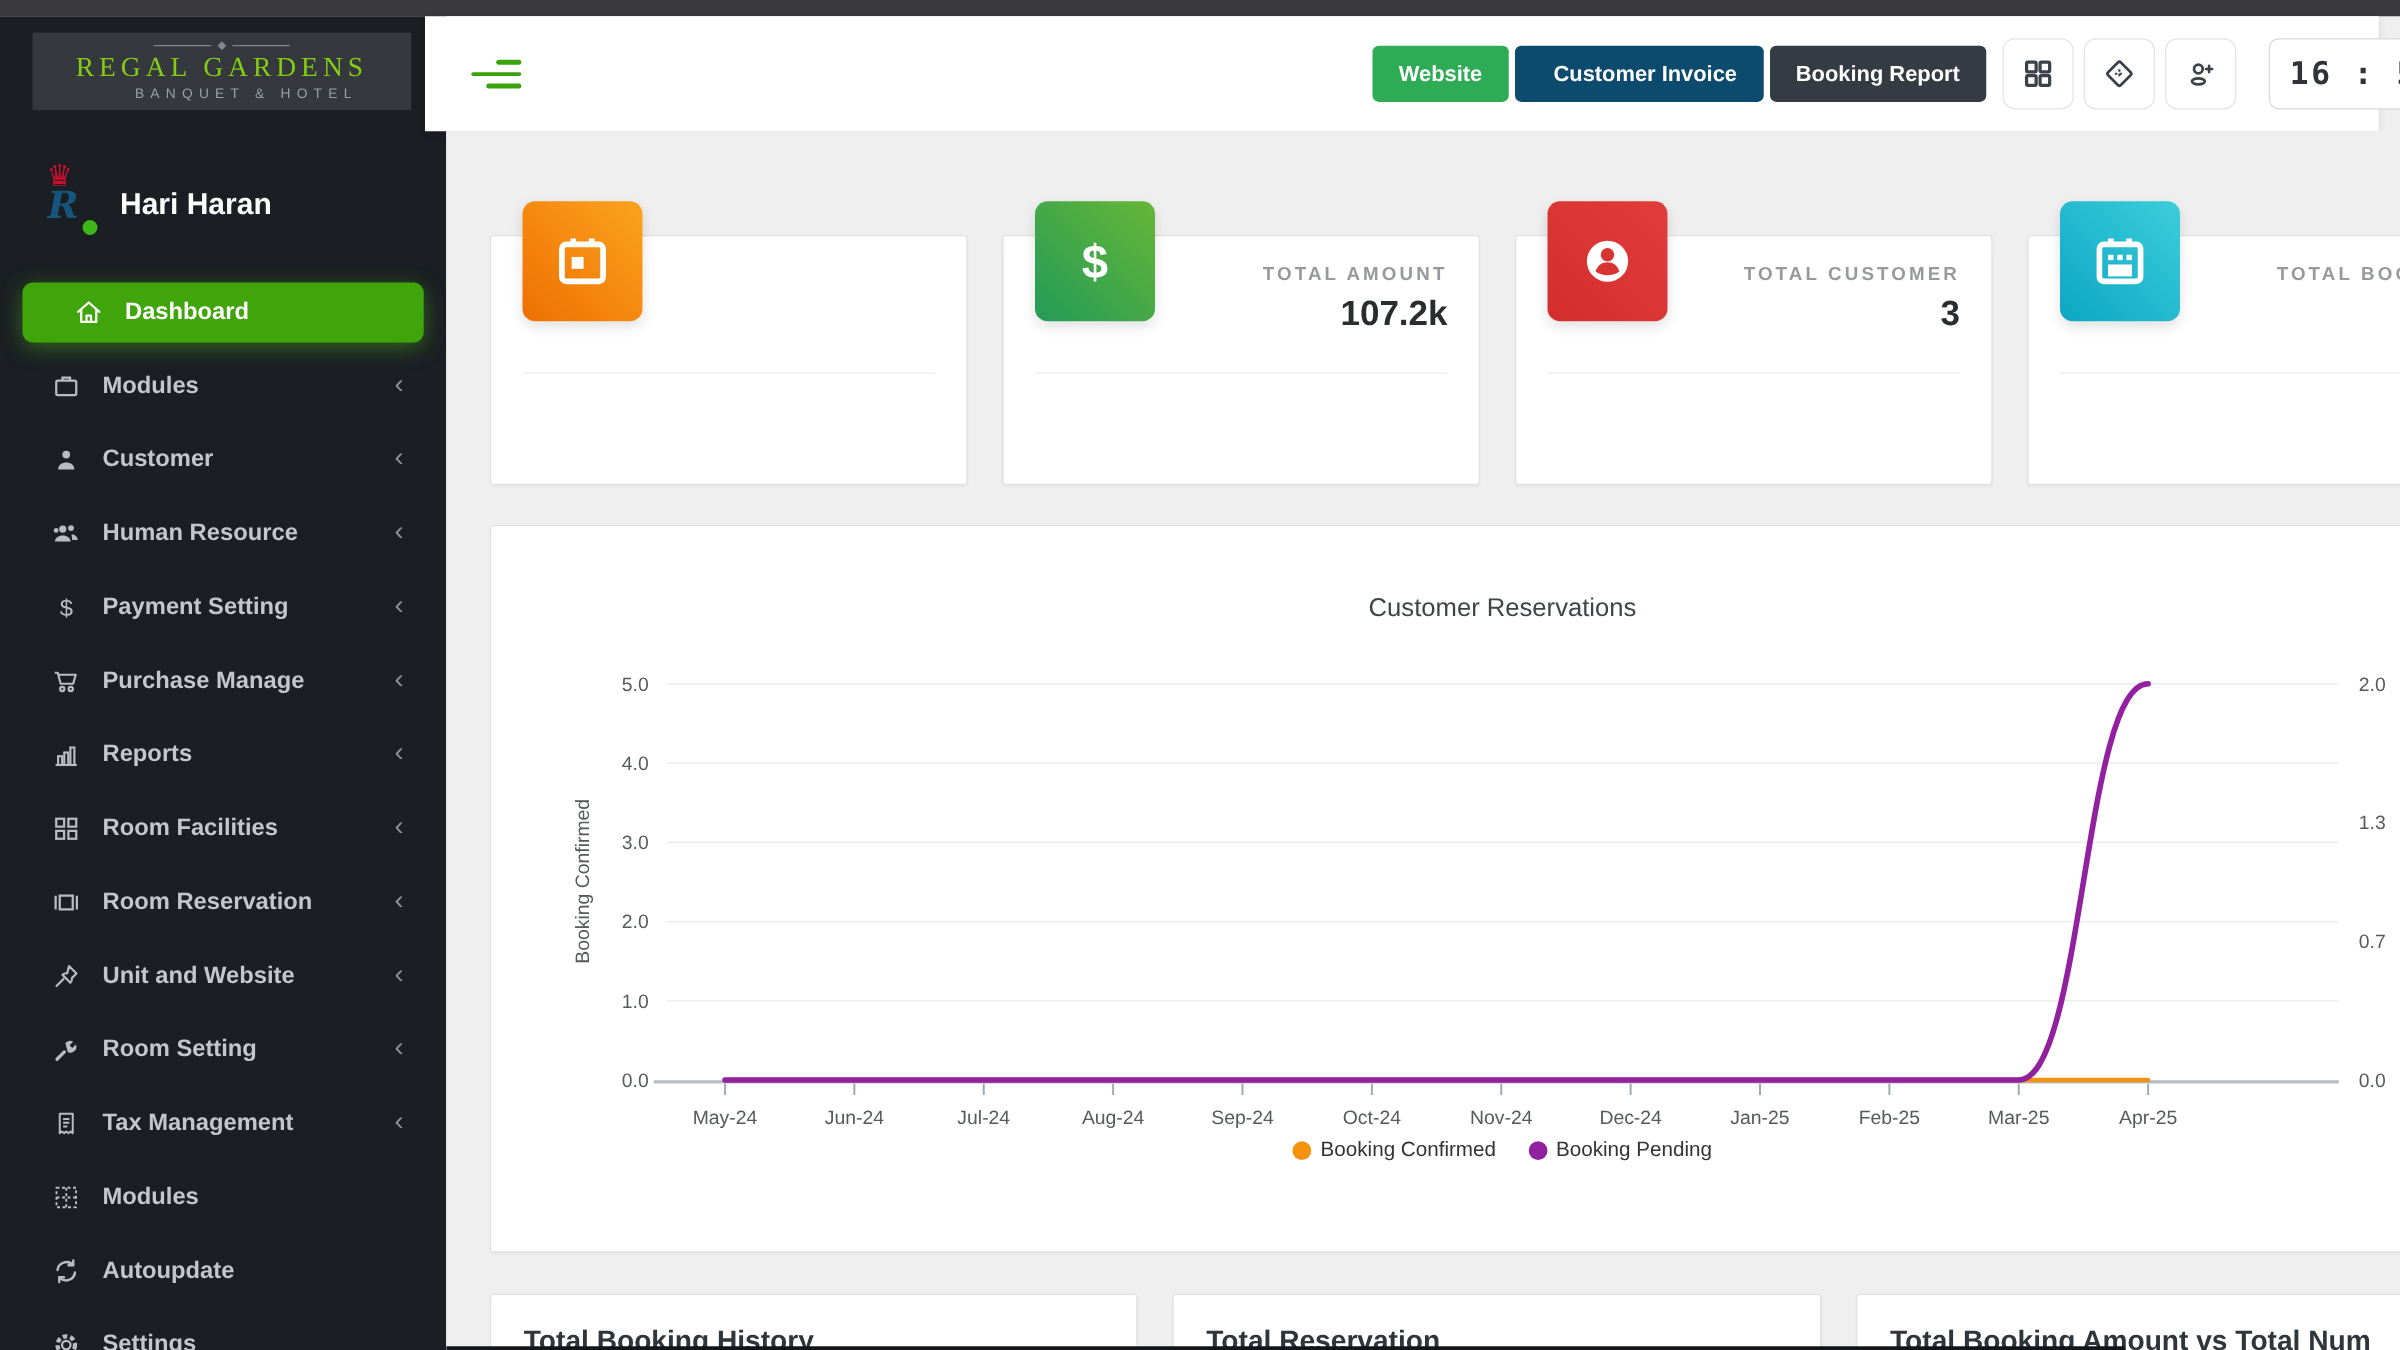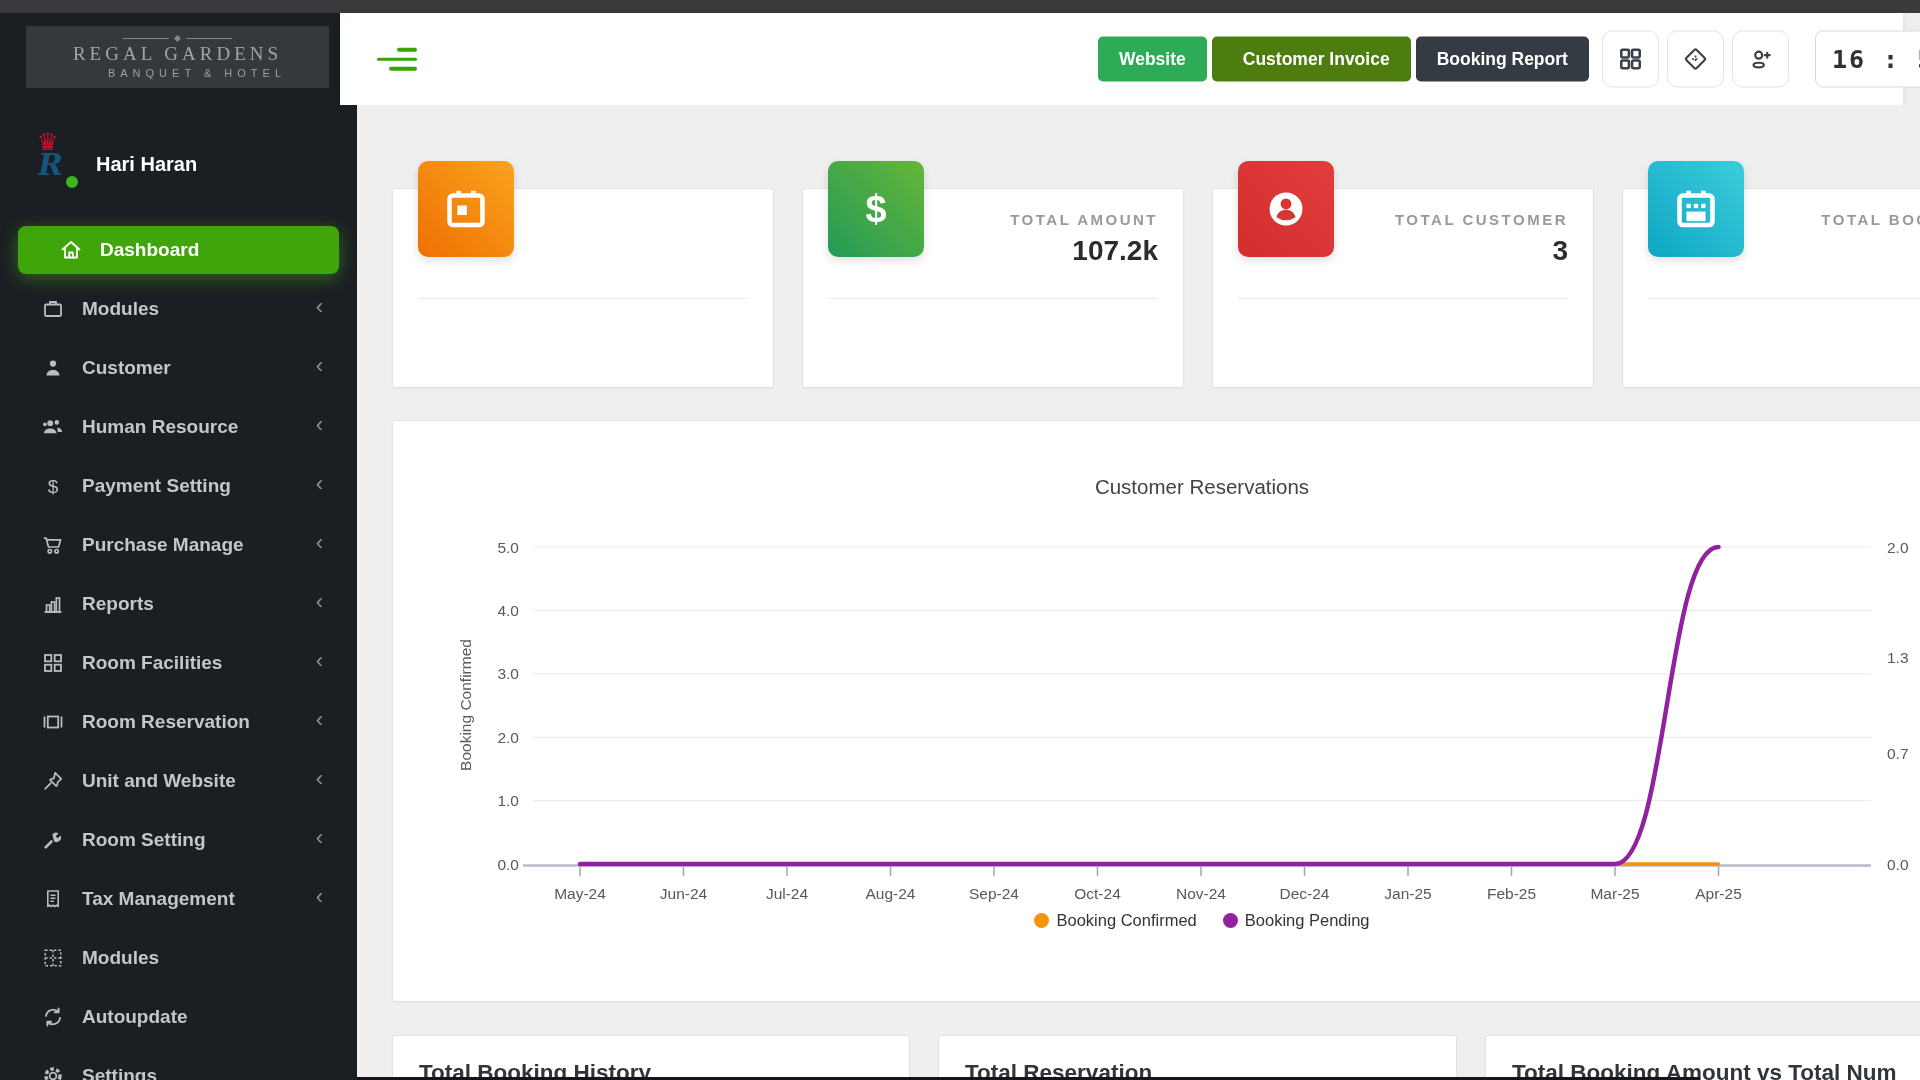--- a/index.html
+++ b/index.html
@@ -6,30 +6,30 @@
   .screen{position:relative;width:1920px;height:1080px;overflow:hidden;background:#efeff0;}
   .top-strip{position:absolute;left:0;top:0;width:1920px;height:13px;background:#3a3a3c;}
 
   
   .sidebar{position:absolute;left:0;top:13px;width:357px;height:1067px;background:#1b1e23;overflow:hidden;}
   .logo-box{position:absolute;left:26px;top:13px;width:303px;height:62px;background:#35383d;
     display:flex;flex-direction:column;align-items:center;justify-content:center;}
   .flourish{display:flex;align-items:center;gap:6px;margin-bottom:2px;}
   .flourish .fl-line{width:46px;height:1px;background:#84888d;}
   .flourish .fl-diamond{width:5px;height:5px;background:#84888d;transform:rotate(45deg);}
-  .brand-name{font-family:"Liberation Serif",serif;font-size:19px;letter-spacing:4px;color:#a3a3a3;white-space:nowrap;}
+  .brand-name{font-family:"Liberation Serif",serif;font-size:22px;letter-spacing:4px;color:#84cc16;white-space:nowrap;}
   .brand-tag{font-size:11px;letter-spacing:5px;color:#9aa0a6;margin-top:2px;white-space:nowrap;margin-left:39px;}
 
   .profile{position:absolute;left:0;top:115px;width:357px;height:72px;display:flex;align-items:center;}
   .avatar{position:relative;width:52px;height:56px;margin-left:30px;}
   .avatar .crown{position:absolute;left:7px;top:-6px;font-size:24px;color:#c8102e;line-height:24px;}
   .avatar .rmark{position:absolute;left:8px;top:14px;font-family:"DejaVu Serif",serif;font-style:italic;font-weight:bold;
     font-size:30px;color:#15567c;line-height:30px;}
   .status-dot{position:absolute;right:2px;bottom:2px;width:12px;height:12px;border-radius:50%;background:#3fb618;border:2px solid #1b1e23;}
-  .user-name{color:#ffffff;font-size:20px;font-weight:700;margin-left:14px;}
+  .user-name{color:#ffffff;font-size:24px;font-weight:700;margin-left:14px;}
 
   .side-menu{position:absolute;left:0;top:213px;width:357px;}
   .side-item{position:relative;display:flex;align-items:center;height:48px;margin:0 18px 11px 18px;
     padding-left:22px;border-radius:8px;color:#c3c7cb;cursor:pointer;}
   .side-item .side-icon{width:26px;height:26px;margin-right:16px;display:flex;align-items:center;justify-content:center;color:#b9bdc2;}
   .side-item .side-icon svg{width:24px;height:24px;}
   .side-item .side-label{font-size:19px;font-weight:600;white-space:nowrap;}
   .side-item .chevron{position:absolute;right:16px;font-size:22px;color:#8d9197;line-height:22px;top:11px;}
   .side-item.active{color:#ffffff;box-shadow:0 4px 18px rgba(80,190,30,.45);}
   .side-item.active .side-icon{color:#ffffff;}
@@ -261,21 +261,21 @@
   </aside>
 
   <header class="topbar">
     <div class="hamburger">
       <span class="h1"></span>
         <span class="h2"></span>
         <span class="h3"></span>
     </div>
     <div class="topbar-actions" id="topbar-actions">
         <button class="tb-btn" style="background: rgb(46, 171, 85);">Website</button>
-        <button class="tb-btn" style="background: #4d7c0f; padding-left: 31px;">Customer Invoice</button>
+        <button class="tb-btn" style="background: #0c4a6e; padding-left: 31px;">Customer Invoice</button>
         <button class="tb-btn" style="background: rgb(52, 59, 67);">Booking Report</button>
         <div class="icon-box">
           <span style="display: flex;">
             <svg viewBox="0 0 24 24" fill="none" stroke="currentColor" stroke-width="2.3">
               <rect x="3.8" y="3.8" width="6.8" height="6.8" rx="1"></rect>
               <rect x="13.4" y="3.8" width="6.8" height="6.8" rx="1"></rect>
               <rect x="3.8" y="13.4" width="6.8" height="6.8" rx="1"></rect>
               <rect x="13.4" y="13.4" width="6.8" height="6.8" rx="1"></rect>
             </svg>
           </span>

